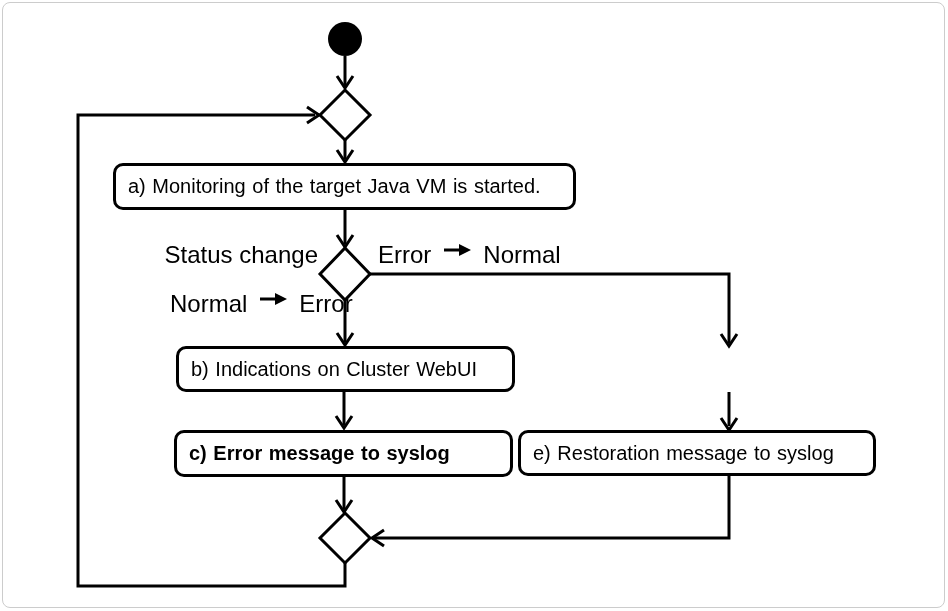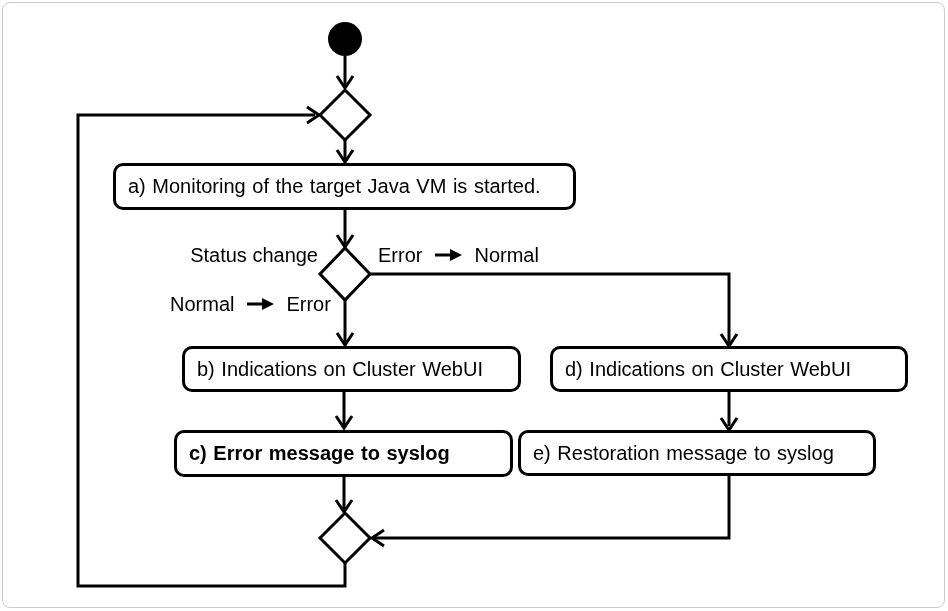--- a/index.html
+++ b/index.html
@@ -28,28 +28,28 @@
     border-radius: 10px;
     display: flex;
     align-items: center;
     padding-left: 12px;
     font-size: 20px;
     word-spacing: 1px;
     white-space: nowrap;
   }
   .edge-label {
     position: absolute;
-    font-size: 20px;
+    font-size: 24px;
     line-height: 24px;
     white-space: nowrap;
   }
-  .edge-label.flex { display: flex; align-items: center; gap: 12px; }
+  .edge-label.flex { display: flex; gap: 12px; }
   .arrow-glyph { display: inline-block; }
   .box-a { left: 113px; top: 163px; width: 463px; height: 47px; }
-  .box-b { left: 182px; top: 346px; width: 339px; height: 46px; }
+  .box-b { left: 176px; top: 346px; width: 339px; height: 46px; }
   .box-c { left: 174px; top: 430px; width: 339px; height: 47px; font-weight: bold; }
   .box-d { left: 550px; top: 346px; width: 358px; height: 46px; }
   .box-e { left: 518px; top: 430px; width: 358px; height: 46px; }
   .lbl-status { left: 160px; top: 243px; width: 158px; text-align: right; }
   .lbl-err-norm { left: 378px; top: 243px; }
   .lbl-norm-err { left: 170px; top: 292px; }
 </style>
 </head>
 <body>
 
@@ -118,23 +118,20 @@
 
   <div class="activity-box box-a">
     <span>a) Monitoring of the target Java VM is started.</span>
   </div>
   <div class="activity-box box-b">
     <span>b) Indications on Cluster WebUI</span>
   </div>
   <div class="activity-box box-c">
     <span>c) Error message to syslog</span>
   </div>
-  <div class="activity-box box-d">
-    <span>d) Indications on Cluster WebUI</span>
-  </div>
   <div class="activity-box box-e">
     <span>e) Restoration message to syslog</span>
   </div>
 
   <div class="edge-label lbl-status">Status change</div>
 
   <div class="edge-label flex lbl-err-norm">
     <span>Error</span>
     <svg class="arrow-glyph" width="28" height="14" viewBox="0 0 28 14">
       <line x1="1" y1="7" x2="17" y2="7" stroke="#000000" stroke-width="3"></line>

